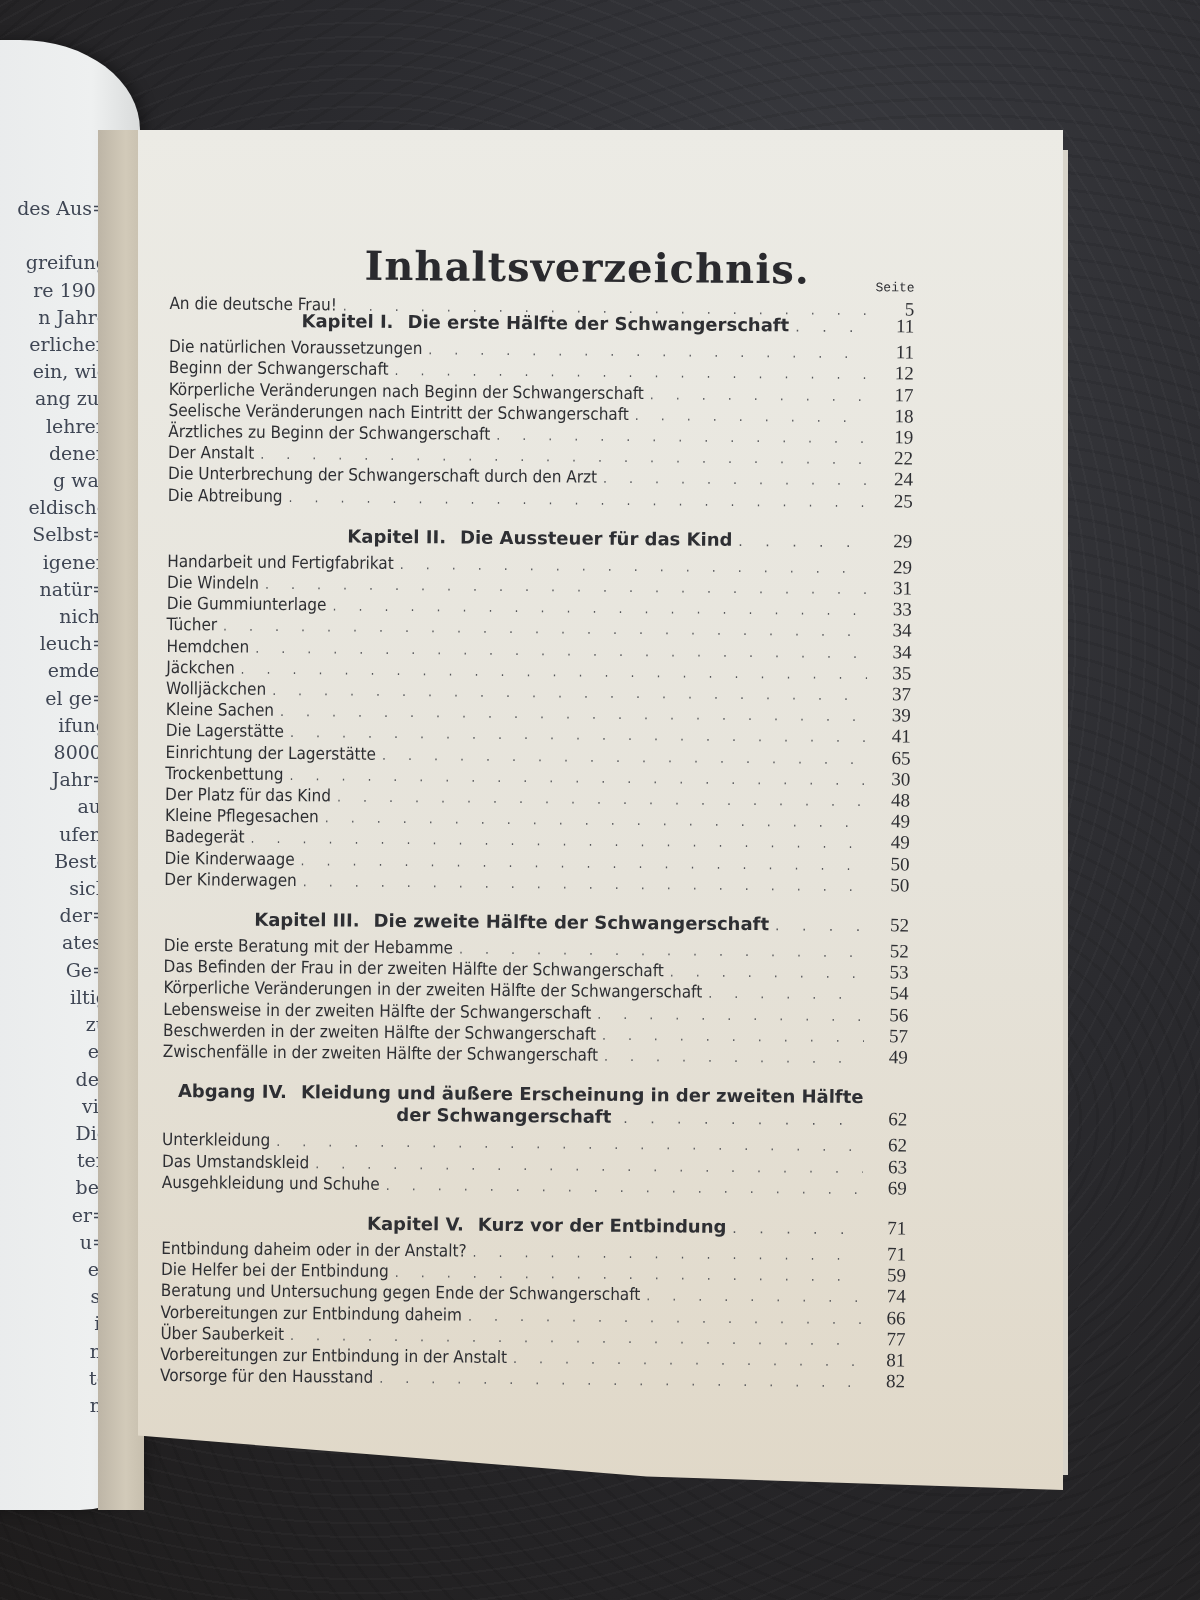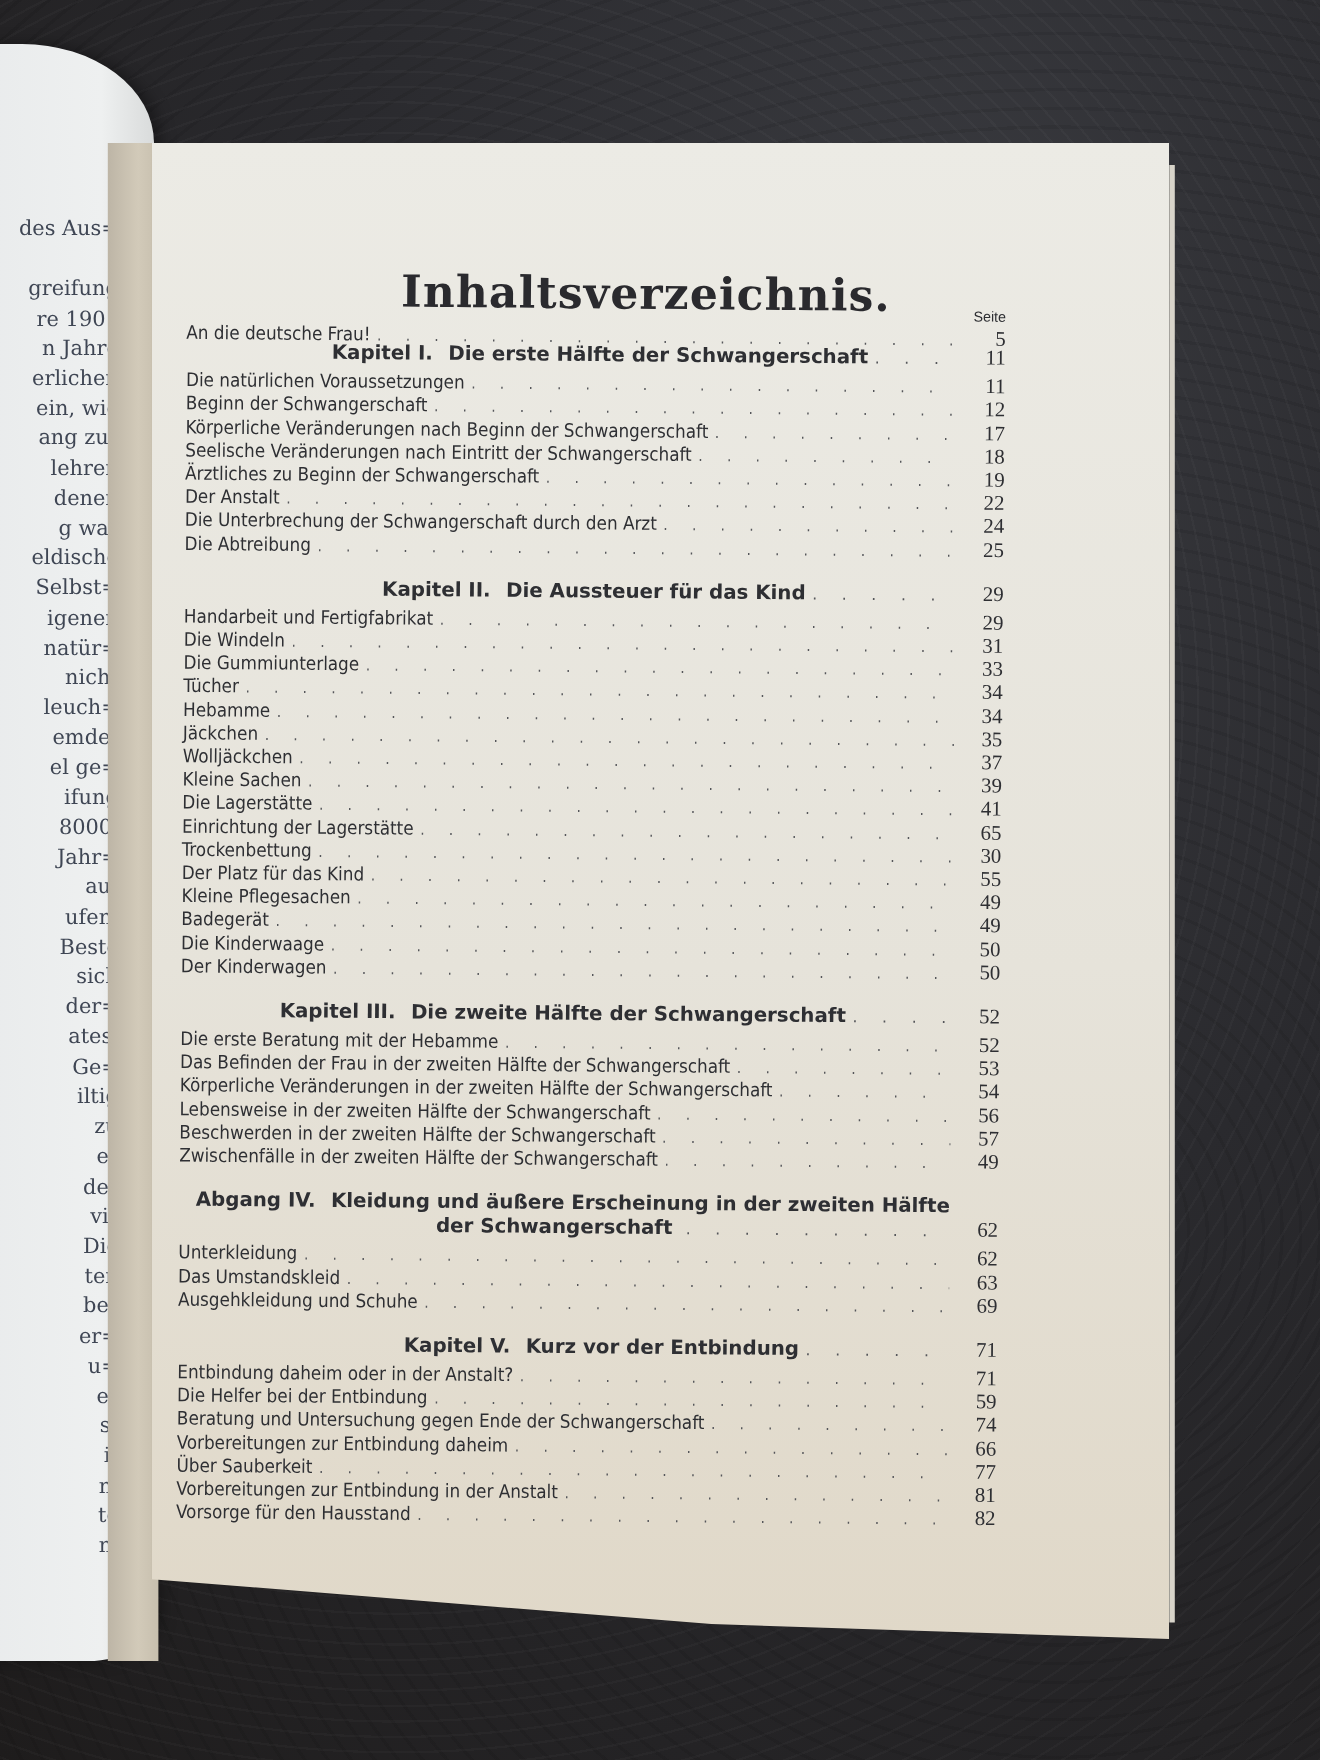--- a/index.html
+++ b/index.html
@@ -61,21 +61,21 @@
   }
   .row .label { white-space:nowrap; }
   .row .dots {
     flex:1; overflow:hidden; white-space:nowrap; margin:0 10px 0 6px;
     color:#55565a; letter-spacing:9px; font-size:14px;
   }
   .row .page {
     width:34px; text-align:right; font-family:"Liberation Serif", serif; font-size:19px;
   }
   .seite-row { display:flex; justify-content:flex-end; font-size:13px; margin-top:-20px; margin-bottom:2px; }
-  .seite-row span { font-family:Liberation Sans, sans-serif; }
+  .seite-row span { font-family:Liberation Mono, monospace; }
   .chapter {
     display:flex; align-items:baseline; font-weight:bold; font-size:18px; line-height:22px;
     margin-top:18px; margin-bottom:4px; font-family:"DejaVu Sans", sans-serif;
   }
   .chapter .label { margin-left:auto; white-space:nowrap; }
   .chapter .dots { width:var(--dw,80px); overflow:hidden; white-space:nowrap; margin:0 10px 0 6px; color:#55565a; letter-spacing:9px; font-size:14px; font-weight:normal; }
   .chapter .page { width:34px; text-align:right; font-family:"Liberation Serif", serif; font-size:19px; font-weight:normal; }
   .chapter-wrap { margin-top:18px; margin-bottom:4px; font-weight:bold; font-size:18px; font-family:"DejaVu Sans", sans-serif; }
   .chapter-wrap .l1 { text-align:right; padding-right:44px; line-height:22px; white-space:nowrap; }
   .chapter-wrap .l2 { display:flex; align-items:baseline; line-height:22px; }
@@ -219,21 +219,21 @@
         <span class="label">Die Gummiunterlage</span>
         <span class="dots">. . . . . . . . . . . . . . . . . . . . . . . . . . . . . . . . . . . . . . . . . . . . . . . . . . . .</span>
         <span class="page">33</span>
       </div>
       <div class="row">
         <span class="label">Tücher</span>
         <span class="dots">. . . . . . . . . . . . . . . . . . . . . . . . . . . . . . . . . . . . . . . . . . . . . . . . . . . .</span>
         <span class="page">34</span>
       </div>
       <div class="row">
-        <span class="label">Hebamme</span>
+        <span class="label">Hemdchen</span>
         <span class="dots">. . . . . . . . . . . . . . . . . . . . . . . . . . . . . . . . . . . . . . . . . . . . . . . . . . . .</span>
         <span class="page">34</span>
       </div>
       <div class="row">
         <span class="label">Jäckchen</span>
         <span class="dots">. . . . . . . . . . . . . . . . . . . . . . . . . . . . . . . . . . . . . . . . . . . . . . . . . . . .</span>
         <span class="page">35</span>
       </div>
       <div class="row">
         <span class="label">Wolljäckchen</span>
@@ -256,21 +256,21 @@
         <span class="page">65</span>
       </div>
       <div class="row">
         <span class="label">Trockenbettung</span>
         <span class="dots">. . . . . . . . . . . . . . . . . . . . . . . . . . . . . . . . . . . . . . . . . . . . . . . . . . . .</span>
         <span class="page">30</span>
       </div>
       <div class="row">
         <span class="label">Der Platz für das Kind</span>
         <span class="dots">. . . . . . . . . . . . . . . . . . . . . . . . . . . . . . . . . . . . . . . . . . . . . . . . . . . .</span>
-        <span class="page">55</span>
+        <span class="page">48</span>
       </div>
       <div class="row">
         <span class="label">Kleine Pflegesachen</span>
         <span class="dots">. . . . . . . . . . . . . . . . . . . . . . . . . . . . . . . . . . . . . . . . . . . . . . . . . . . .</span>
         <span class="page">49</span>
       </div>
       <div class="row">
         <span class="label">Badegerät</span>
         <span class="dots">. . . . . . . . . . . . . . . . . . . . . . . . . . . . . . . . . . . . . . . . . . . . . . . . . . . .</span>
         <span class="page">49</span>

